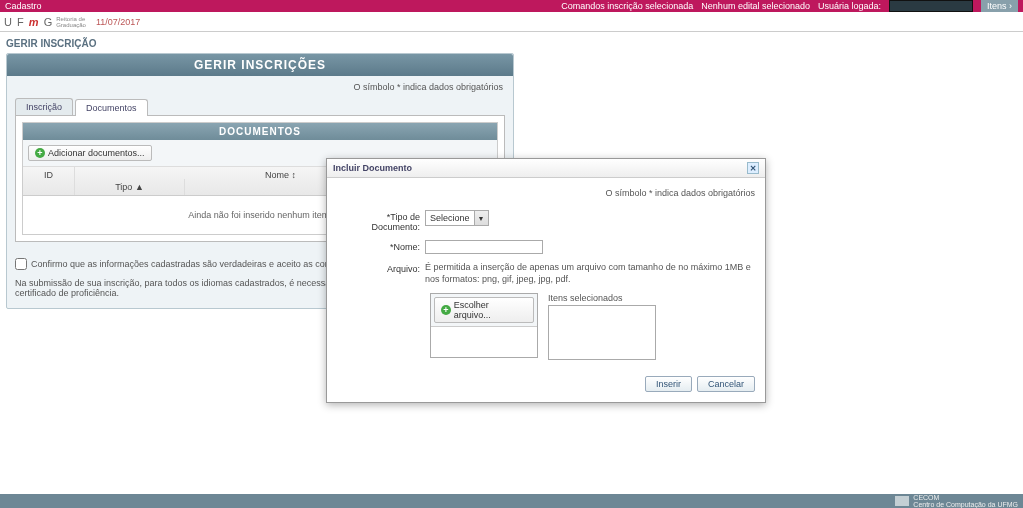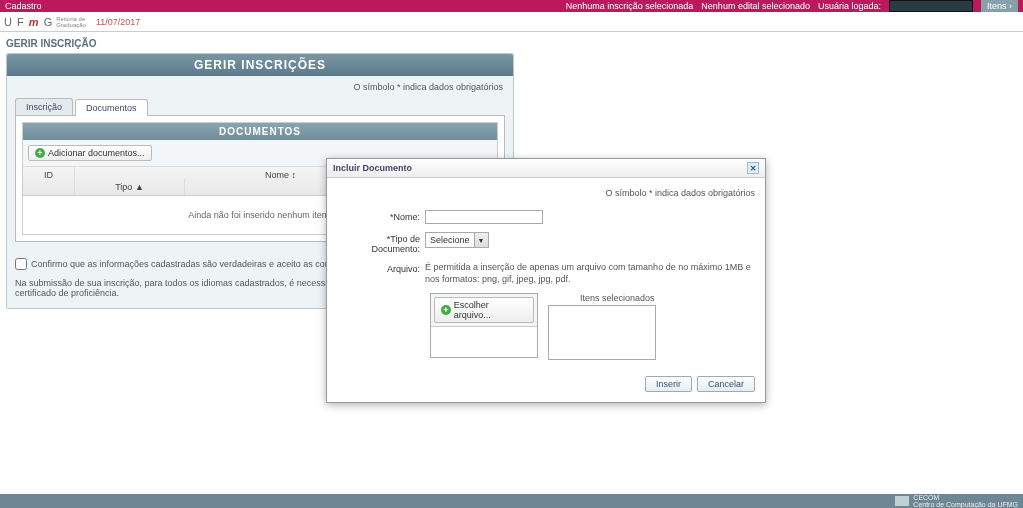--- a/index.html
+++ b/index.html
@@ -62,38 +62,38 @@
     .select-box span { padding: 0 4px; }
     .select-arrow { background: linear-gradient(#eee,#ddd); border-left: 1px solid #aaa; width: 14px; height: 100%; display: flex; align-items: center; justify-content: center; font-size: 7px; }
     .text-input { width: 118px; height: 14px; border: 1px solid #aaa; font-size: 9px; padding: 0 2px; }
     .hint-text { font-size: 9px; color: #555; line-height: 1.3; }
     
     .file-area { display: flex; gap: 10px; margin-top: 6px; margin-left: 93px; }
     .file-box { border: 1px solid #aaa; width: 108px; height: 65px; }
     .file-btn-row { background: #f3f6f8; border-bottom: 1px solid #ccc; padding: 3px; }
     .file-btn { display: inline-flex; align-items: center; gap: 3px; background: linear-gradient(#fff,#eee); border: 1px solid #bbb; padding: 2px 6px; font-size: 9px; cursor: pointer; border-radius: 2px; }
     .sel-col { width: 108px; }
-    .sel-label { font-size: 9px; color: #555; margin-bottom: 2px; margin-left: 32px; }
+    .sel-label { font-size: 9px; color: #555; margin-bottom: 2px; }
     .sel-box { border: 1px solid #aaa; width: 108px; height: 55px; }
     
     .modal-footer { display: flex; justify-content: flex-end; gap: 5px; padding: 6px 10px 10px; }
     .btn { background: linear-gradient(#fff,#e5edf1); border: 1px solid #9ab; padding: 2px 10px; font-size: 9px; color: #357; cursor: pointer; border-radius: 2px; }
     
     .footer { position: fixed; bottom: 0; left: 0; right: 0; height: 14px; background: #6d8795; display: flex; align-items: center; justify-content: flex-end; padding: 0 5px; color: #eee; font-size: 7px; gap: 4px; }
     .footer-logo { width: 14px; height: 10px; background: #fff; opacity: 0.6; }
   </style>
 </head>
 <body>
 
 <div class="top-nav">
   <div class="top-nav-left">
     <span>Cadastro</span>
   </div>
   <div class="top-nav-right">
-    <span>Nenhuma inscrição selecionada</span>
+    <span>Comandos inscrição selecionada</span>
     <span>Nenhum edital selecionado</span>
     <span>Usuária logada:</span>
     <div class="login-box"></div>
     <span class="sair-btn">Itens ›</span>
   </div>
 </div>
 
 <div class="header-bar">
   <div class="logo-area">
     <span class="logo-ufmg"><span>U F</span> <span class="m">m</span> <span>G</span></span>
@@ -144,33 +144,33 @@
 
 <div class="modal">
   <div class="modal-title">
     <span>Incluir Documento</span>
     <span class="modal-close">✕</span>
   </div>
   <div class="modal-body">
     <div class="modal-hint">O símbolo * indica dados obrigatórios</div>
 
     <div class="form-row">
-      <div class="form-label">*Nome:</div>
-      <div class="form-field">
-        <input class="text-input" type="text" style="">
-      </div>
-    </div>
-
-    <div class="form-row">
       <div class="form-label">*Tipo de Documento:</div>
       <div class="form-field">
         <div class="select-box">
           <span>Selecione</span>
           <span class="select-arrow">▼</span>
         </div>
+      </div>
+    </div>
+
+    <div class="form-row">
+      <div class="form-label">*Nome:</div>
+      <div class="form-field">
+        <input class="text-input" type="text" style="">
       </div>
     </div>
 
     <div class="form-row">
       <div class="form-label">Arquivo:</div>
       <div class="form-field">
         <div class="hint-text">É permitida a inserção de apenas um arquivo com tamanho de no máximo 1MB e nos formatos: png, gif, jpeg, jpg, pdf.</div>
       </div>
     </div>
 

